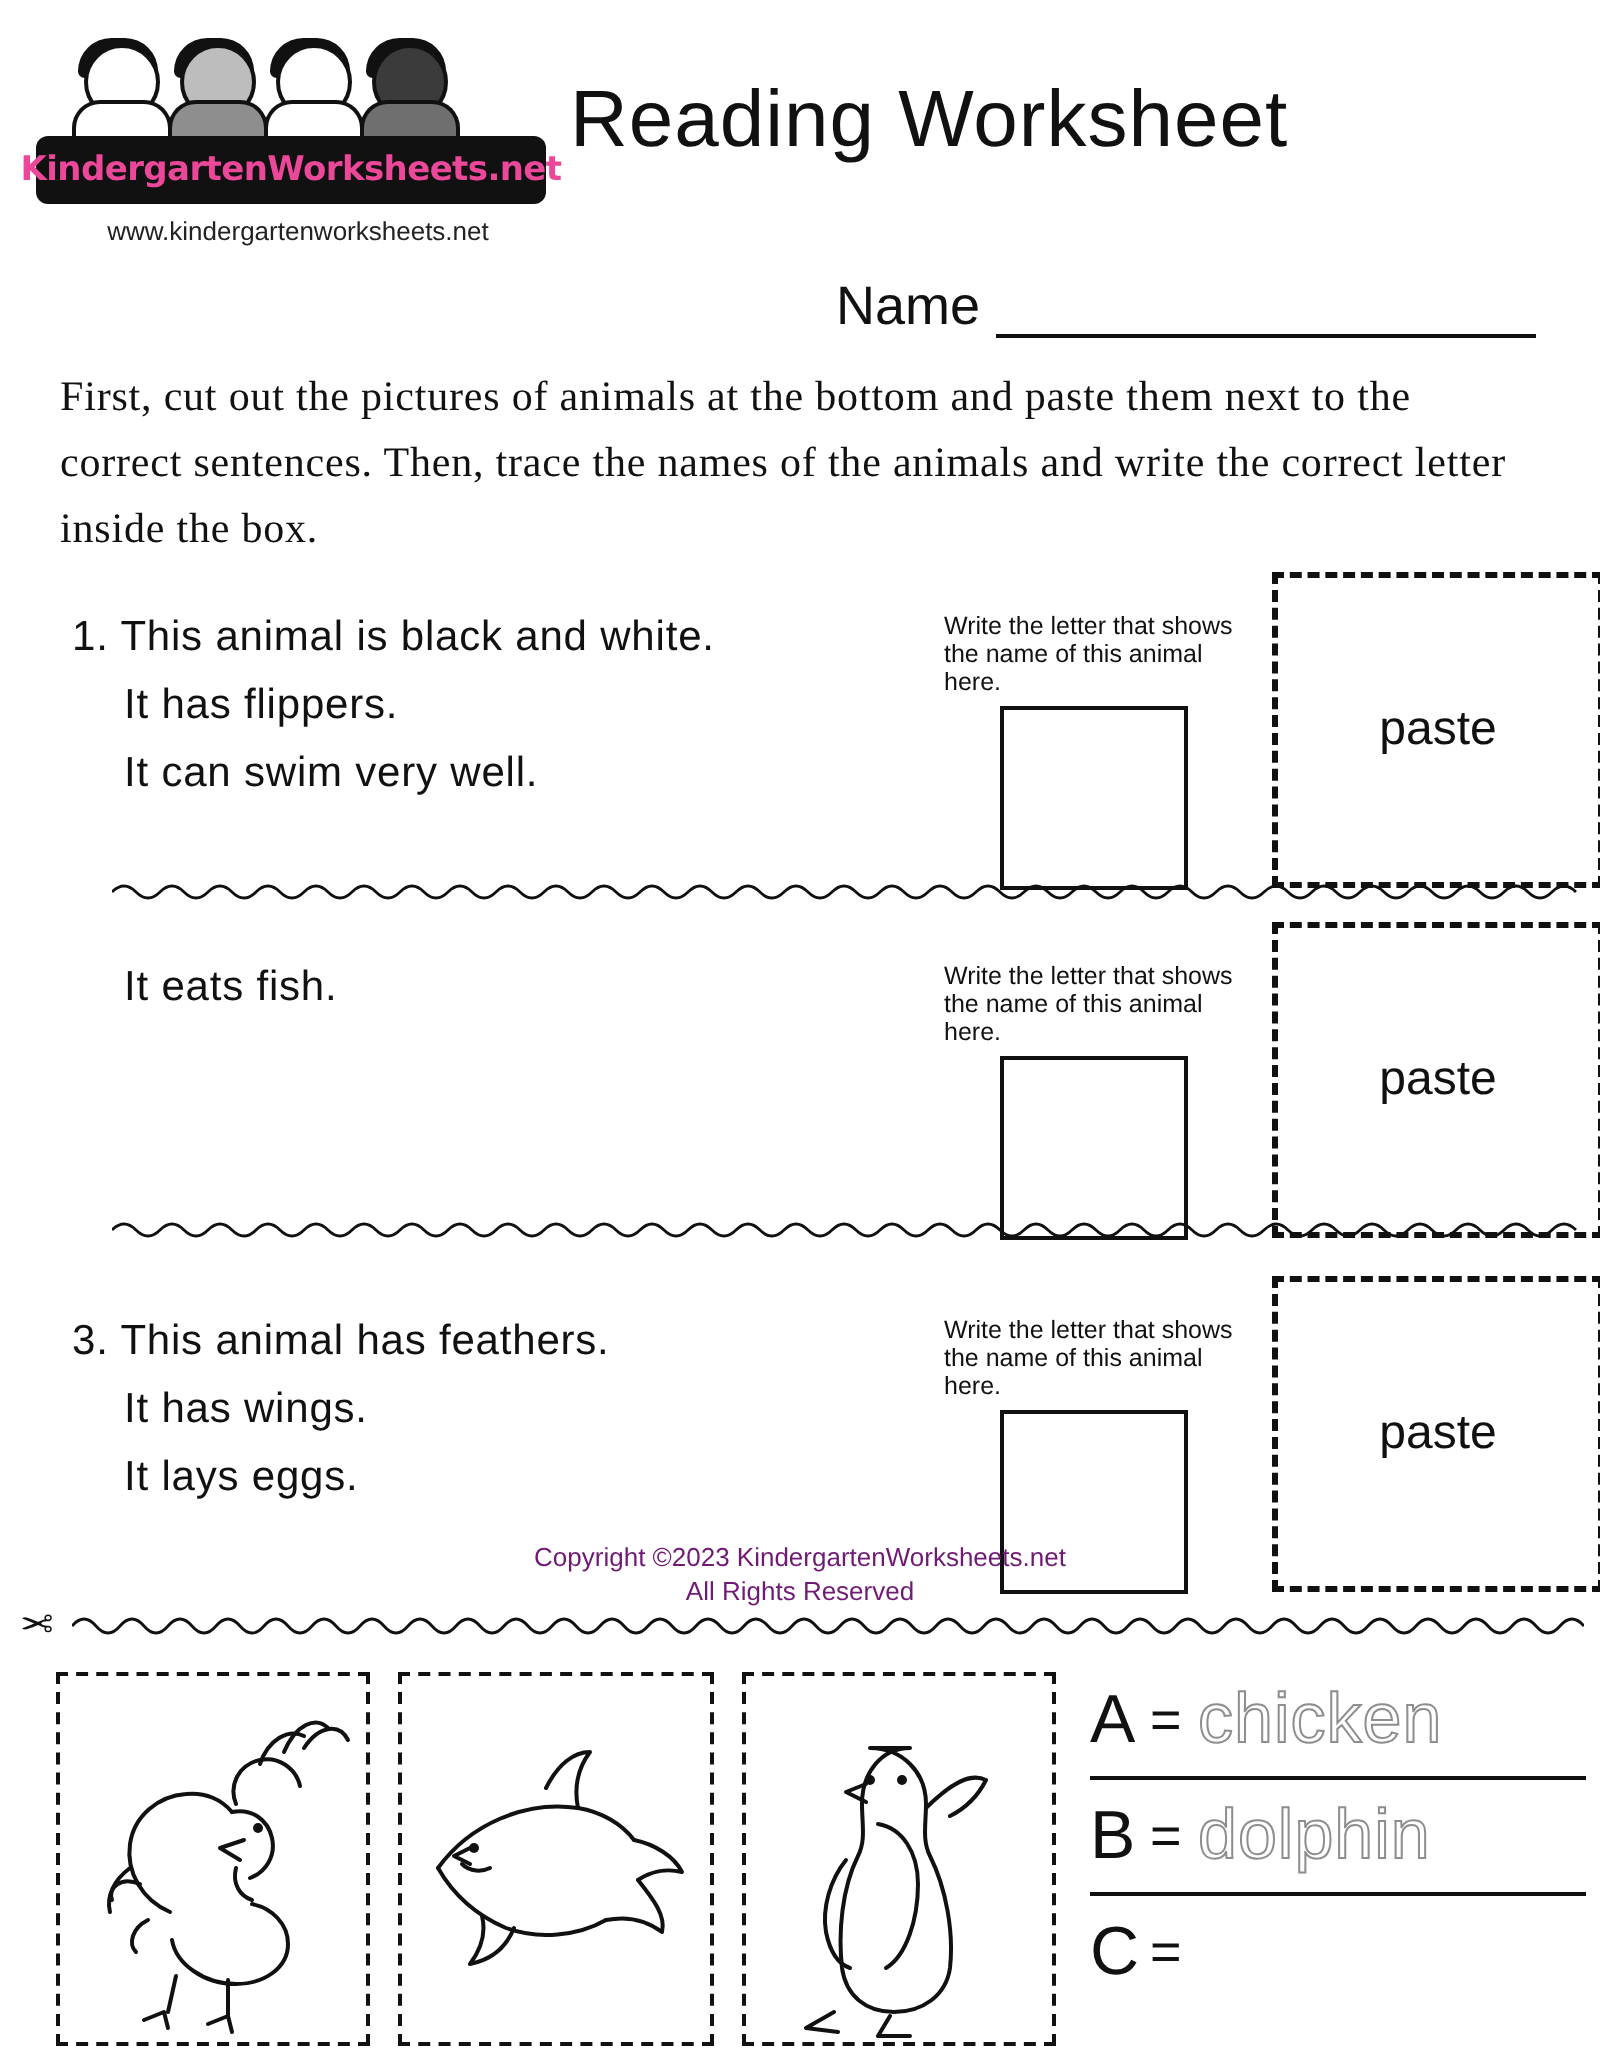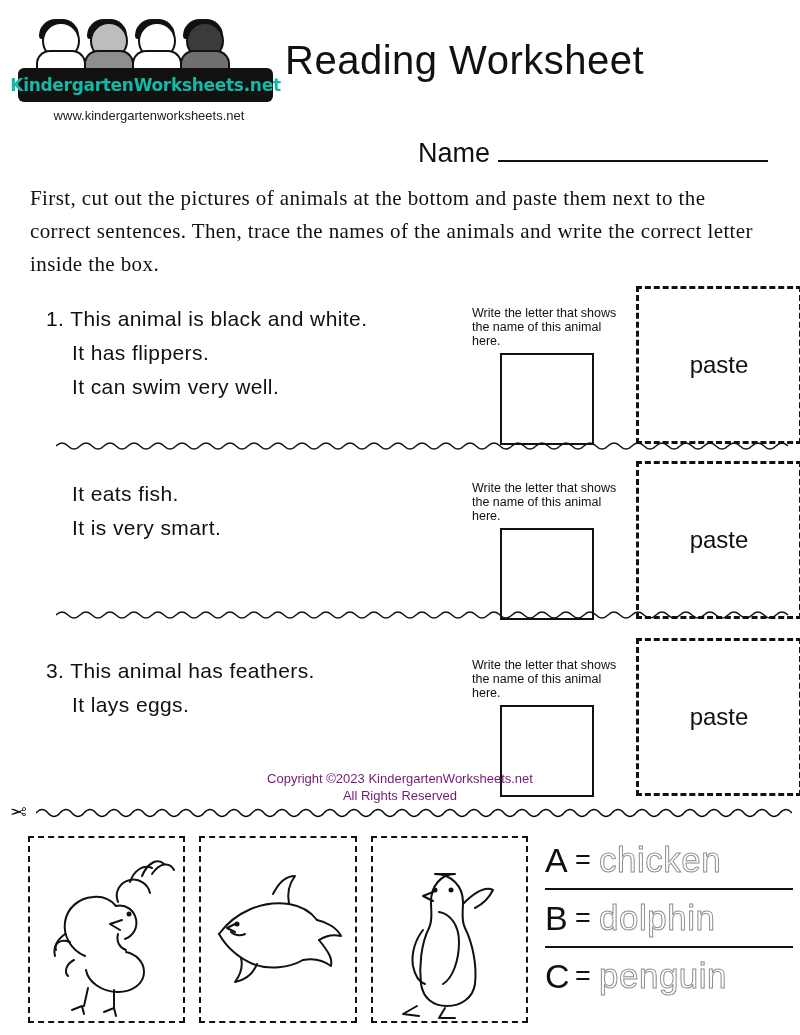--- a/index.html
+++ b/index.html
@@ -91,21 +91,21 @@
     margin-top: -2px;
     width: 255px;
     height: 34px;
     background: #111;
     border-radius: 6px;
     display: flex;
     align-items: center;
     justify-content: center;
   }
   .logo-bar span {
-    color: #14b8a6;
+    color: #ec4899;
     font-family: "DejaVu Sans", sans-serif;
     font-size: 17px;
     font-weight: bold;
     letter-spacing: -0.3px;
   }
   .logo-url {
     margin-top: 6px;
     width: 262px;
     text-align: center;
     font-size: 13px;
@@ -123,20 +123,21 @@
     color: #111;
     letter-spacing: 0.5px;
   }
 
   .name-row {
     position: absolute;
     left: 418px;
     top: 138px;
     width: 350px;
     display: flex;
+    align-items: flex-end;
   }
   .name-label {
     font-family: "Liberation Sans", sans-serif;
     font-size: 27px;
     color: #111;
     white-space: nowrap;
   }
   .name-line {
     flex: 1;
     border-bottom: 2px solid #111;
@@ -163,21 +164,21 @@
     left: 28px;
     top: 292px;
     width: 748px;
   }
   .qrow {
     position: relative;
     height: 155px;
   }
   .qnum-text {
     position: absolute;
-    left: 18px;
+    left: 8px;
     top: 10px;
     width: 430px;
     font-family: "Liberation Sans", sans-serif;
     font-size: 21px;
     line-height: 34px;
     color: #111;
     letter-spacing: 0.4px;
   }
   .qline1 { white-space: nowrap; }
   .qline2, .qline3 { padding-left: 26px; }
@@ -388,41 +389,41 @@
 
     <div class="cut-line" style="top:148px;">
       <svg class="wave" viewBox="0 0 744 12" preserveAspectRatio="none">
         <path d="M0,6 q6,-6 12,0 q6,6 12,0 q6,-6 12,0 q6,6 12,0 q6,-6 12,0 q6,6 12,0 q6,-6 12,0 q6,6 12,0 q6,-6 12,0 q6,6 12,0 q6,-6 12,0 q6,6 12,0 q6,-6 12,0 q6,6 12,0 q6,-6 12,0 q6,6 12,0 q6,-6 12,0 q6,6 12,0 q6,-6 12,0 q6,6 12,0 q6,-6 12,0 q6,6 12,0 q6,-6 12,0 q6,6 12,0 q6,-6 12,0 q6,6 12,0 q6,-6 12,0 q6,6 12,0 q6,-6 12,0 q6,6 12,0 q6,-6 12,0 q6,6 12,0 q6,-6 12,0 q6,6 12,0 q6,-6 12,0 q6,6 12,0 q6,-6 12,0 q6,6 12,0 q6,-6 12,0 q6,6 12,0 q6,-6 12,0 q6,6 12,0 q6,-6 12,0 q6,6 12,0 q6,-6 12,0 q6,6 12,0 q6,-6 12,0 q6,6 12,0 q6,-6 12,0 q6,6 12,0 q6,-6 12,0 q6,6 12,0 q6,-6 12,0 q6,6 12,0 q6,-6 12,0 q6,6 12,0 q6,-6 12,0 q6,6 12,0 q6,-6 12,0 q6,6 12,0 q6,-6 12,0" fill="none" stroke="#111" stroke-width="1.4"></path>
       </svg>
     </div>
 
     <div class="qrow" style="margin-top:20px;">
       <div class="qnum-text">
         <div class="qline2">It eats fish.</div>
-        <div class="qline3">It is very smart.</div>
       </div>
       <div class="letter-block">
         <div class="letter-hint">Write the letter that shows the name of this animal here.</div>
         <div class="letter-box"></div>
       </div>
       <div class="paste-box">paste</div>
     </div>
 
     <div class="cut-line" style="top:317px;">
       <svg class="wave" viewBox="0 0 744 12" preserveAspectRatio="none">
         <path d="M0,6 q6,-6 12,0 q6,6 12,0 q6,-6 12,0 q6,6 12,0 q6,-6 12,0 q6,6 12,0 q6,-6 12,0 q6,6 12,0 q6,-6 12,0 q6,6 12,0 q6,-6 12,0 q6,6 12,0 q6,-6 12,0 q6,6 12,0 q6,-6 12,0 q6,6 12,0 q6,-6 12,0 q6,6 12,0 q6,-6 12,0 q6,6 12,0 q6,-6 12,0 q6,6 12,0 q6,-6 12,0 q6,6 12,0 q6,-6 12,0 q6,6 12,0 q6,-6 12,0 q6,6 12,0 q6,-6 12,0 q6,6 12,0 q6,-6 12,0 q6,6 12,0 q6,-6 12,0 q6,6 12,0 q6,-6 12,0 q6,6 12,0 q6,-6 12,0 q6,6 12,0 q6,-6 12,0 q6,6 12,0 q6,-6 12,0 q6,6 12,0 q6,-6 12,0 q6,6 12,0 q6,-6 12,0 q6,6 12,0 q6,-6 12,0 q6,6 12,0 q6,-6 12,0 q6,6 12,0 q6,-6 12,0 q6,6 12,0 q6,-6 12,0 q6,6 12,0 q6,-6 12,0 q6,6 12,0 q6,-6 12,0 q6,6 12,0 q6,-6 12,0 q6,6 12,0 q6,-6 12,0" fill="none" stroke="#111" stroke-width="1.4"></path>
       </svg>
     </div>
 
     <div class="qrow" style="margin-top:22px;">
       <div class="qnum-text">
         <div class="qline1">
           <span>3.</span>
           <span>This animal has feathers.</span>
         </div>
+        <div class="qline2">It has wings.</div>
         <div class="qline3">It lays eggs.</div>
       </div>
       <div class="letter-block">
         <div class="letter-hint">Write the letter that shows the name of this animal here.</div>
         <div class="letter-box"></div>
       </div>
       <div class="paste-box">paste</div>
     </div>
   </div>
 
@@ -502,17 +503,16 @@
       <span class="ak-word">chicken</span>
     </div>
     <div class="akrow">
       <span class="ak-letter">B</span>
       <span class="ak-eq">=</span>
       <span class="ak-word">dolphin</span>
     </div>
     <div class="akrow">
       <span class="ak-letter">C</span>
       <span class="ak-eq">=</span>
-      <span class="ak-word">penguin</span>
     </div>
   </div>
 
 </div>
 
 </body></html>

